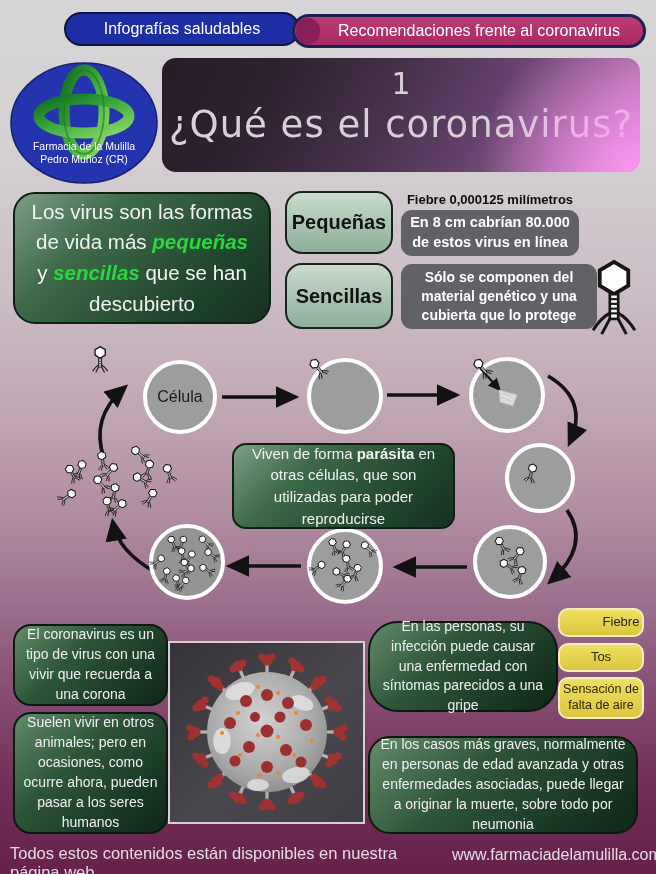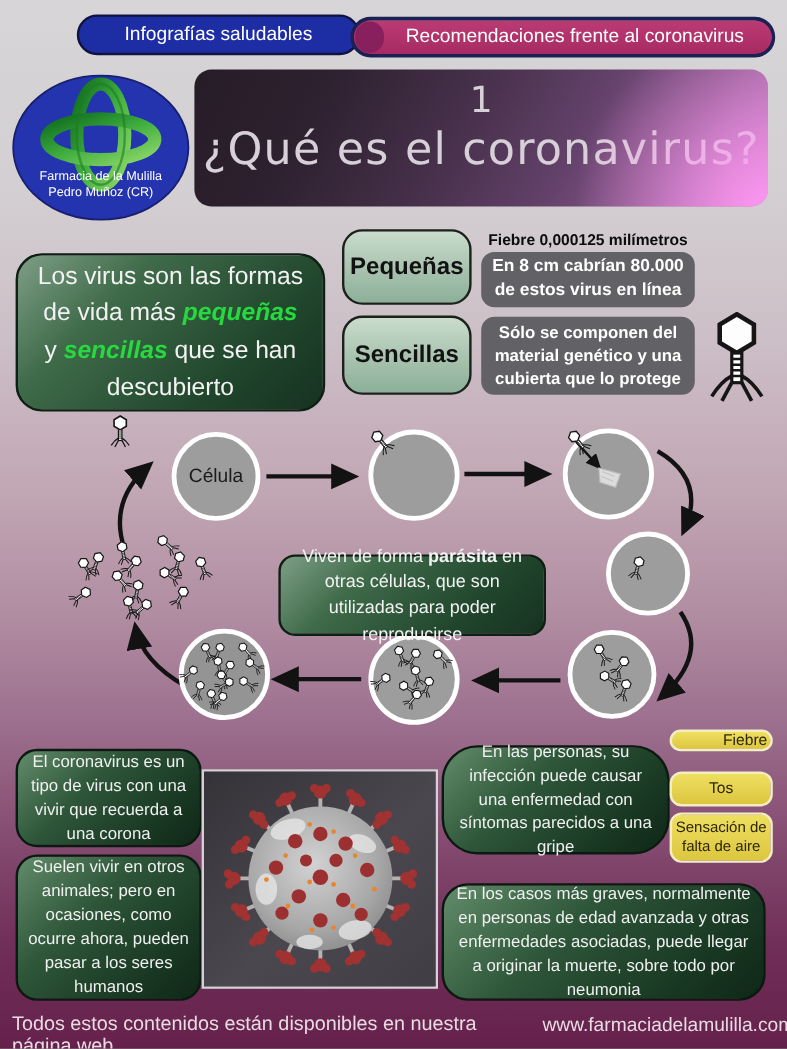--- a/index.html
+++ b/index.html
@@ -23,54 +23,54 @@
     background:linear-gradient(118deg,#261c26 0%,#2e2130 22%,#46304a 45%,#63416a 65%,
       #8a5a8c 82%,#b073ae 94%,#c483bf 100%);
     color:#d8d0d8;text-align:center;font-family:"DejaVu Sans",sans-serif;z-index:1;}
   .title-panel::after{content:"";position:absolute;inset:0;border-radius:14px;
     background:radial-gradient(circle at 99% 102%,rgba(255,150,243,.95) 0%,rgba(255,150,243,0) 32%);}
   .section-number{margin-top:9px;font-size:30px;line-height:34px;}
   .page-title{font-size:37px;line-height:48px;letter-spacing:1px;}
   
   .gbox{background:linear-gradient(135deg,#7e9e86 0%,#3f6b4a 30%,#20452c 72%,#173221 100%);
     border:2px solid #0e2013;color:#f2f2f2;display:flex;align-items:center;
-    justify-content:center;text-align:center;margin-top:19px;}
+    justify-content:center;text-align:center;}
   .main-green{left:13px;top:192px;width:258px;height:132px;border-radius:22px;
     font-size:20.5px;line-height:1.5;padding:4px 14px;}
   .hl{color:#27d93f;font-weight:bold;font-style:italic;}
   .lgbox{background:linear-gradient(180deg,#cadccc 0%,#a7c2ae 55%,#8db099 100%);
     border:2px solid #1b211b;border-radius:17px;color:#121212;font-weight:bold;
     font-size:20px;display:flex;align-items:center;justify-content:center;}
   .box-peq{left:285px;top:191px;width:108px;height:63px;}
   .box-sen{left:285px;top:263px;width:108px;height:66px;}
   .measure-title{left:398px;top:192px;width:184px;text-align:center;color:#0c0c0c;
     font-weight:bold;font-size:13px;}
   .graybox{background:#626266;border-radius:11px;color:#fff;font-weight:bold;
     display:flex;align-items:center;justify-content:center;text-align:center;}
   .gray1{left:401px;top:210px;width:178px;height:46px;font-size:14.5px;line-height:1.35;padding:2px 8px;}
-  .gray2{left:401px;top:264px;width:178px;height:65px;font-size:14px;line-height:1.35;padding:2px 6px;}
+  .gray2{left:401px;top:264px;width:196px;height:65px;font-size:14px;line-height:1.35;padding:2px 6px;}
   
   .cycle-svg{left:0;top:340px;width:656px;height:280px;}
-  .cycle-caption{left:232px;top:443px;width:223px;height:68px;border-radius:14px;
+  .cycle-caption{left:232px;top:443px;width:223px;height:86px;border-radius:14px;
     font-size:15px;line-height:1.45;padding:4px 10px;}
   
   .bbox{border-radius:18px;font-size:14px;line-height:1.42;padding:6px 8px;
     background:linear-gradient(135deg,#628c6b 0%,#2e5639 38%,#183722 78%,#102717 100%);
     border:2px solid #0b1a10;color:#f0f0f0;display:flex;align-items:center;
     justify-content:center;text-align:center;}
   .shape-box{left:13px;top:624px;width:155px;height:82px;}
   .animals-box{left:13px;top:712px;width:155px;height:122px;}
   .infection-box{left:368px;top:621px;width:190px;height:91px;border-radius:30px;}
   .severe-box{left:368px;top:736px;width:270px;height:98px;border-radius:22px;}
   .virus-panel{left:168px;top:641px;width:197px;height:183px;
     border:2px solid #d6cfd6;background:#3a383c;}
   .badge{left:558px;width:86px;background:linear-gradient(180deg,#efdf60 0%,#dcc63f 100%);
     border:2px solid #f3edc2;border-radius:10px;color:#2d2607;font-size:13px;
     display:flex;align-items:center;justify-content:center;text-align:center;line-height:1.25;}
-  .badge1{top:608px;height:18px;padding-left:40px;}
+  .badge1{top:608px;height:29px;padding-left:40px;}
   .badge2{top:643px;height:29px;}
   .badge3{top:677px;height:42px;font-size:12.5px;}
   .footer-note{left:10px;top:844px;width:400px;color:#e8dbe4;font-size:16.5px;}
   .footer-url{left:452px;top:846px;width:196px;color:#e8dbe4;font-size:16px;}
   svg text{font-family:"Liberation Sans",sans-serif;}
   .logo-svg{left:8px;top:60px;}
   .phage-big{left:588px;top:260px;}
 </style>
 </head>
 <body>

